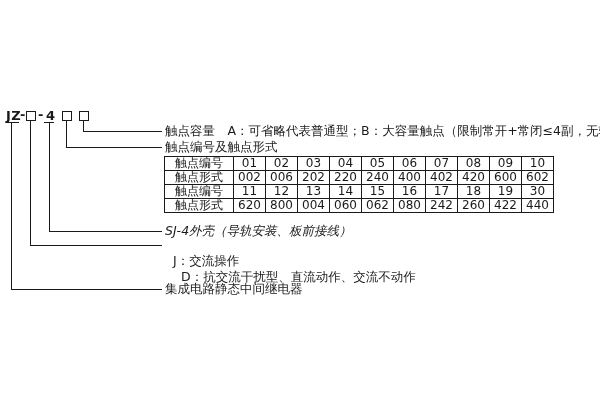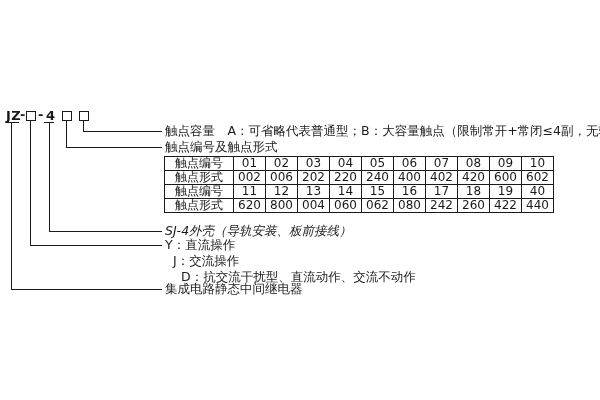--- a/index.html
+++ b/index.html
@@ -91,21 +91,20 @@
 
   <div class="ln h" style="left:83px;top:131px;width:79px;"></div>
   <div class="ln h" style="left:66px;top:147px;width:96px;"></div>
   <div class="ln h" style="left:49px;top:231px;width:113px;"></div>
   <div class="ln h" style="left:30px;top:245px;width:132px;"></div>
   <div class="ln h" style="left:11px;top:289px;width:151px;"></div>
 
   <div class="lbl" style="left:165px;top:124px;">触点容量　A：可省略代表普通型；B：大容量触点（限制常开+常闭≤4副，无转换）</div>
   <div class="lbl" style="left:165px;top:140px;">触点编号及触点形式</div>
   <div class="lbl" style="left:165px;top:224px;font-style:italic;">SJ-4外壳（导轨安装、板前接线）</div>
-  <div class="lbl" style="left:165px;top:238px;">Y：直流操作</div>
   <div class="lbl" style="left:173px;top:254px;">J：交流操作</div>
   <div class="lbl" style="left:181px;top:270px;text-align:right;">D：抗交流干扰型、直流动作、交流不动作</div>
   <div class="lbl" style="left:165px;top:282px;">集成电路静态中间继电器</div>
 
   <table class="contact-table">
     <tbody>
         <tr>
           <td class="rowhead">触点编号</td>
           <td class="val">01</td>
           <td class="val">02</td>
@@ -135,21 +134,21 @@
           <td class="rowhead">触点编号</td>
           <td class="val">11</td>
           <td class="val">12</td>
           <td class="val">13</td>
           <td class="val">14</td>
           <td class="val">15</td>
           <td class="val">16</td>
           <td class="val">17</td>
           <td class="val">18</td>
           <td class="val">19</td>
-          <td class="val">40</td>
+          <td class="val">30</td>
         </tr>
         <tr>
           <td class="rowhead">触点形式</td>
           <td class="val">620</td>
           <td class="val">800</td>
           <td class="val">004</td>
           <td class="val">060</td>
           <td class="val">062</td>
           <td class="val">080</td>
           <td class="val">242</td>

